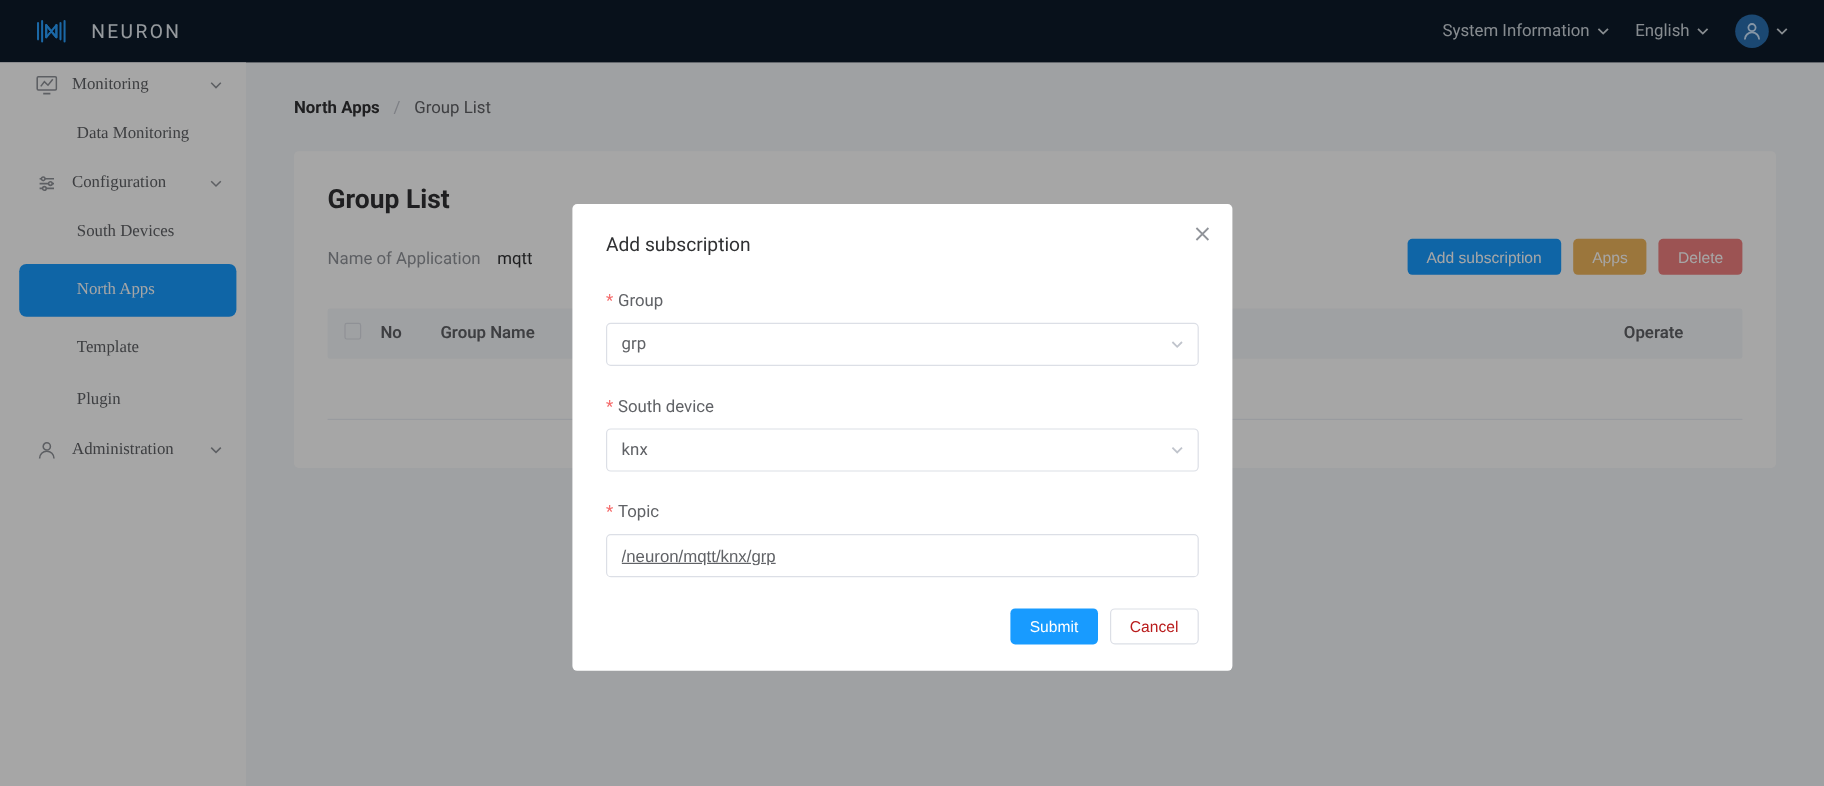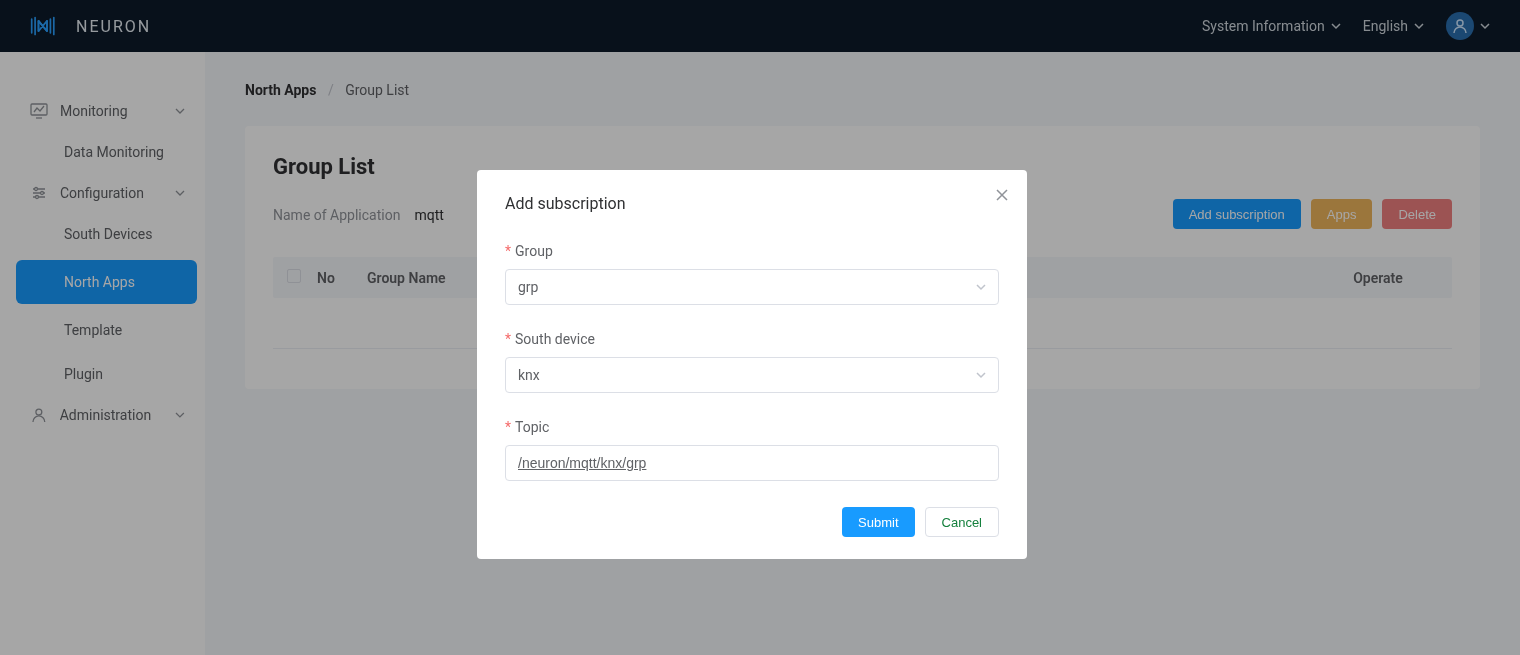--- a/index.html
+++ b/index.html
@@ -65,23 +65,23 @@
   }
 
   
   .layout {
     display: flex;
     height: calc(100% - 52px);
   }
   .sidebar {
     width: 205px;
     background: #fff;
-    padding-top: 40px;
     font-size: 14px;
     color: #4a5568;
+    font-family: Liberation Serif, serif;
   }
   .side-group {
     display: flex;
     align-items: center;
     padding: 10px 20px 10px 30px;
     gap: 12px;
     color: #606266;
   }
   .side-group .spacer { flex: 1; }
   .side-item {
@@ -237,21 +237,21 @@
   }
   .dialog-footer {
     display: flex;
     justify-content: flex-end;
     gap: 10px;
     margin-top: 16px;
   }
   .btn-default {
     background: #fff;
     border: 1px solid #dcdfe6;
-    color: #15803d;
+    color: #b91c1c;
   }
   .checkbox {
     width: 14px;
     height: 14px;
     border: 1px solid #dcdfe6;
     border-radius: 2px;
     display: inline-block;
   }
 </style>
 </head>

